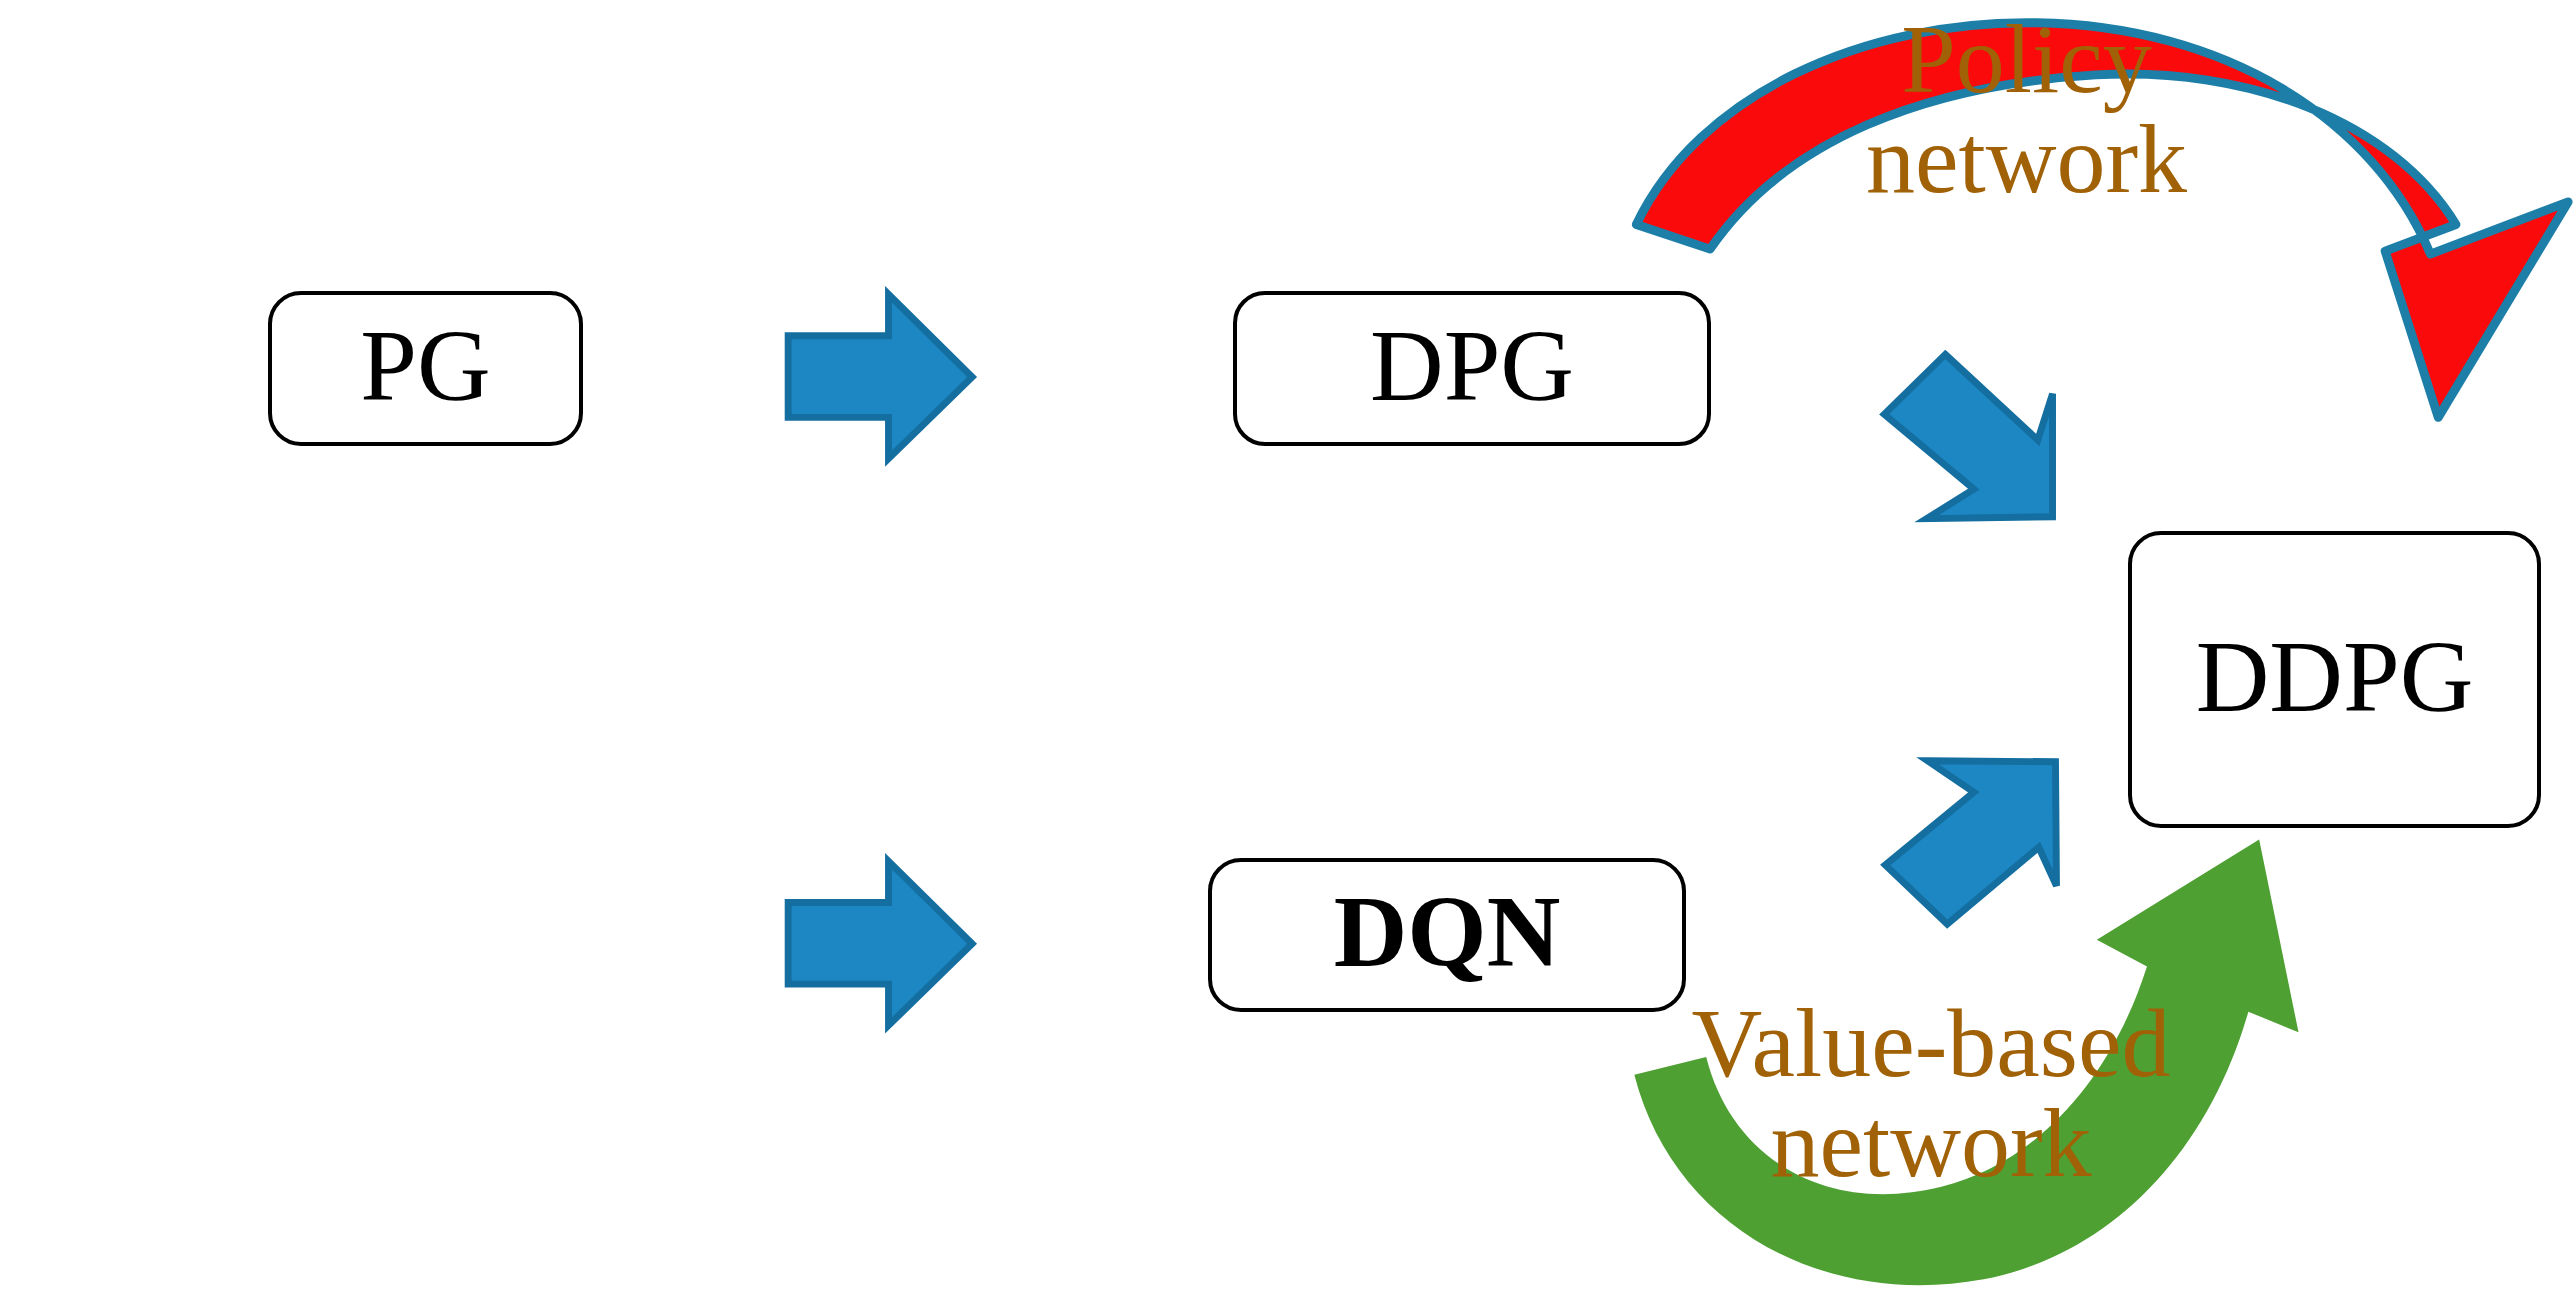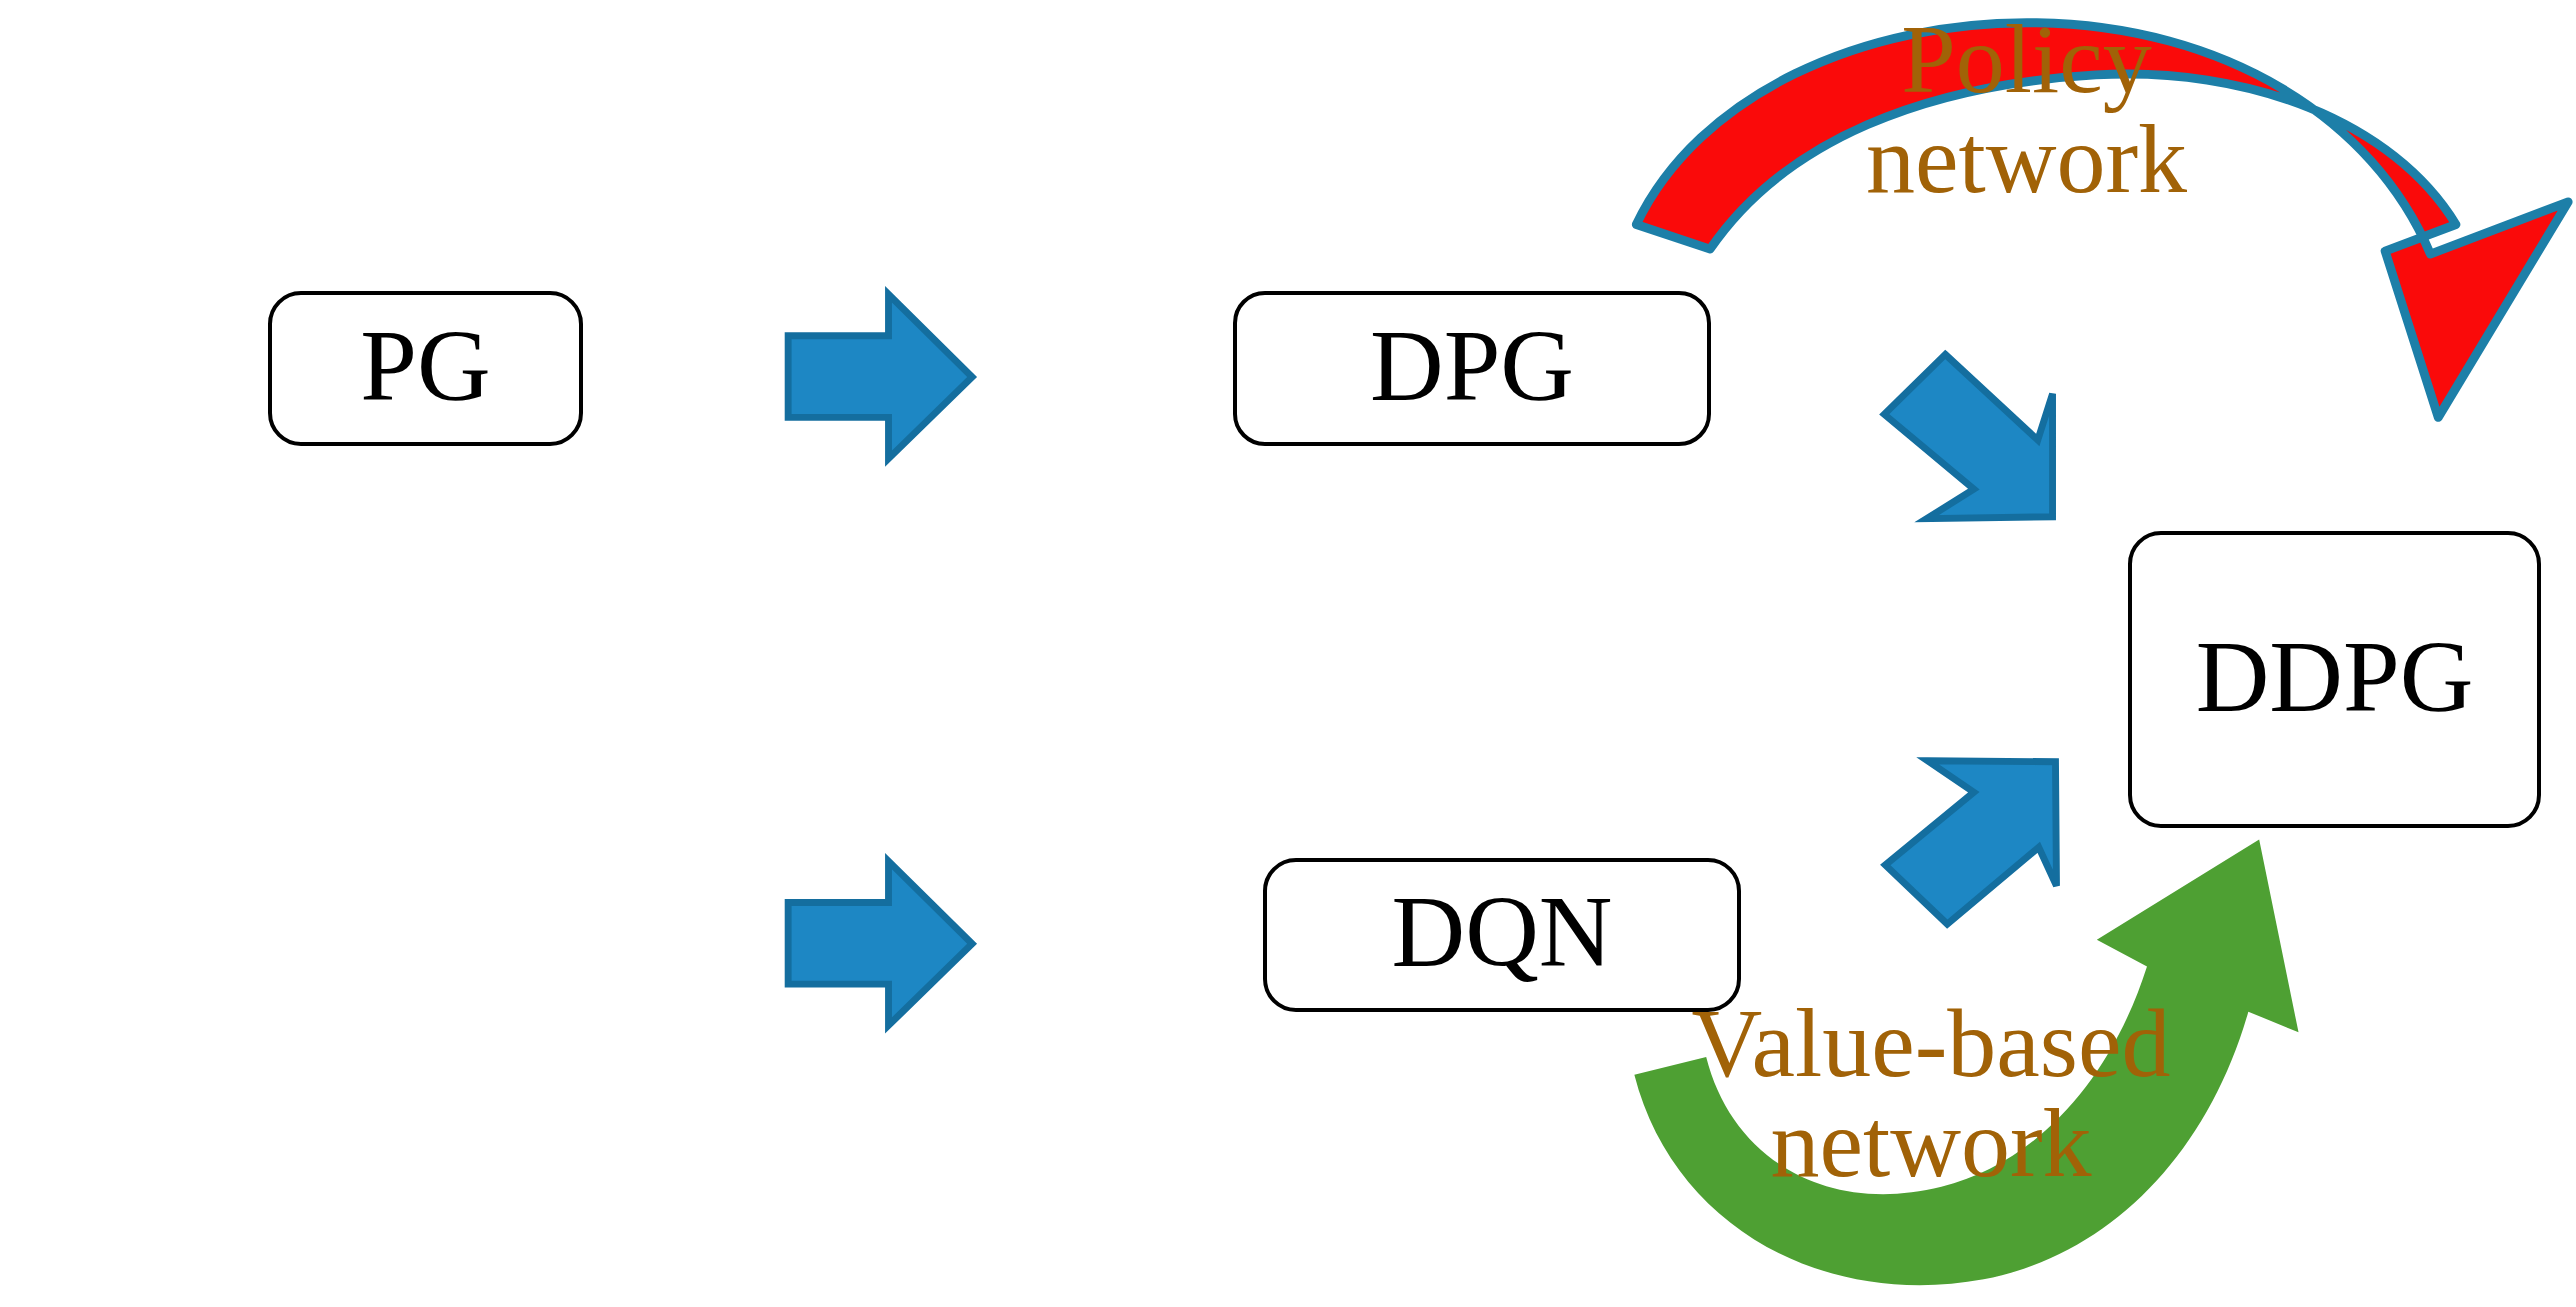--- a/index.html
+++ b/index.html
@@ -28,21 +28,21 @@
     line-height: 1;
     white-space: nowrap;
   }
   .node .node-label {
     display: block;
     transform: translateY(-3px);
   }
   #node-pg      { left: 268px;  top: 291px;  width: 315px; height: 155px; font-size: 102px; }
   #node-qlearn  { left: 24.6px;   top: 858px;  width: 460px; height: 154px; font-size: 102px; }
   #node-dpg     { left: 1233px; top: 291px;  width: 478px; height: 155px; font-size: 102px; border-radius: 32px; }
-  #node-dqn     { left: 1263px; top: 858px;  width: 478px; height: 154px; font-size: 102px; }
+  #node-dqn     { left: 1208px; top: 858px;  width: 478px; height: 154px; font-size: 102px; font-weight: bold; }
   #node-ddpg    { left: 2128px; top: 519px;  width: 413px; height: 297px; font-size: 102px; margin-top: 12px; }
 
   .svg-layer {
     position: absolute;
     left: 0;
     top: 0;
     width: 2576px;
     height: 1308px;
     pointer-events: none;
   }

